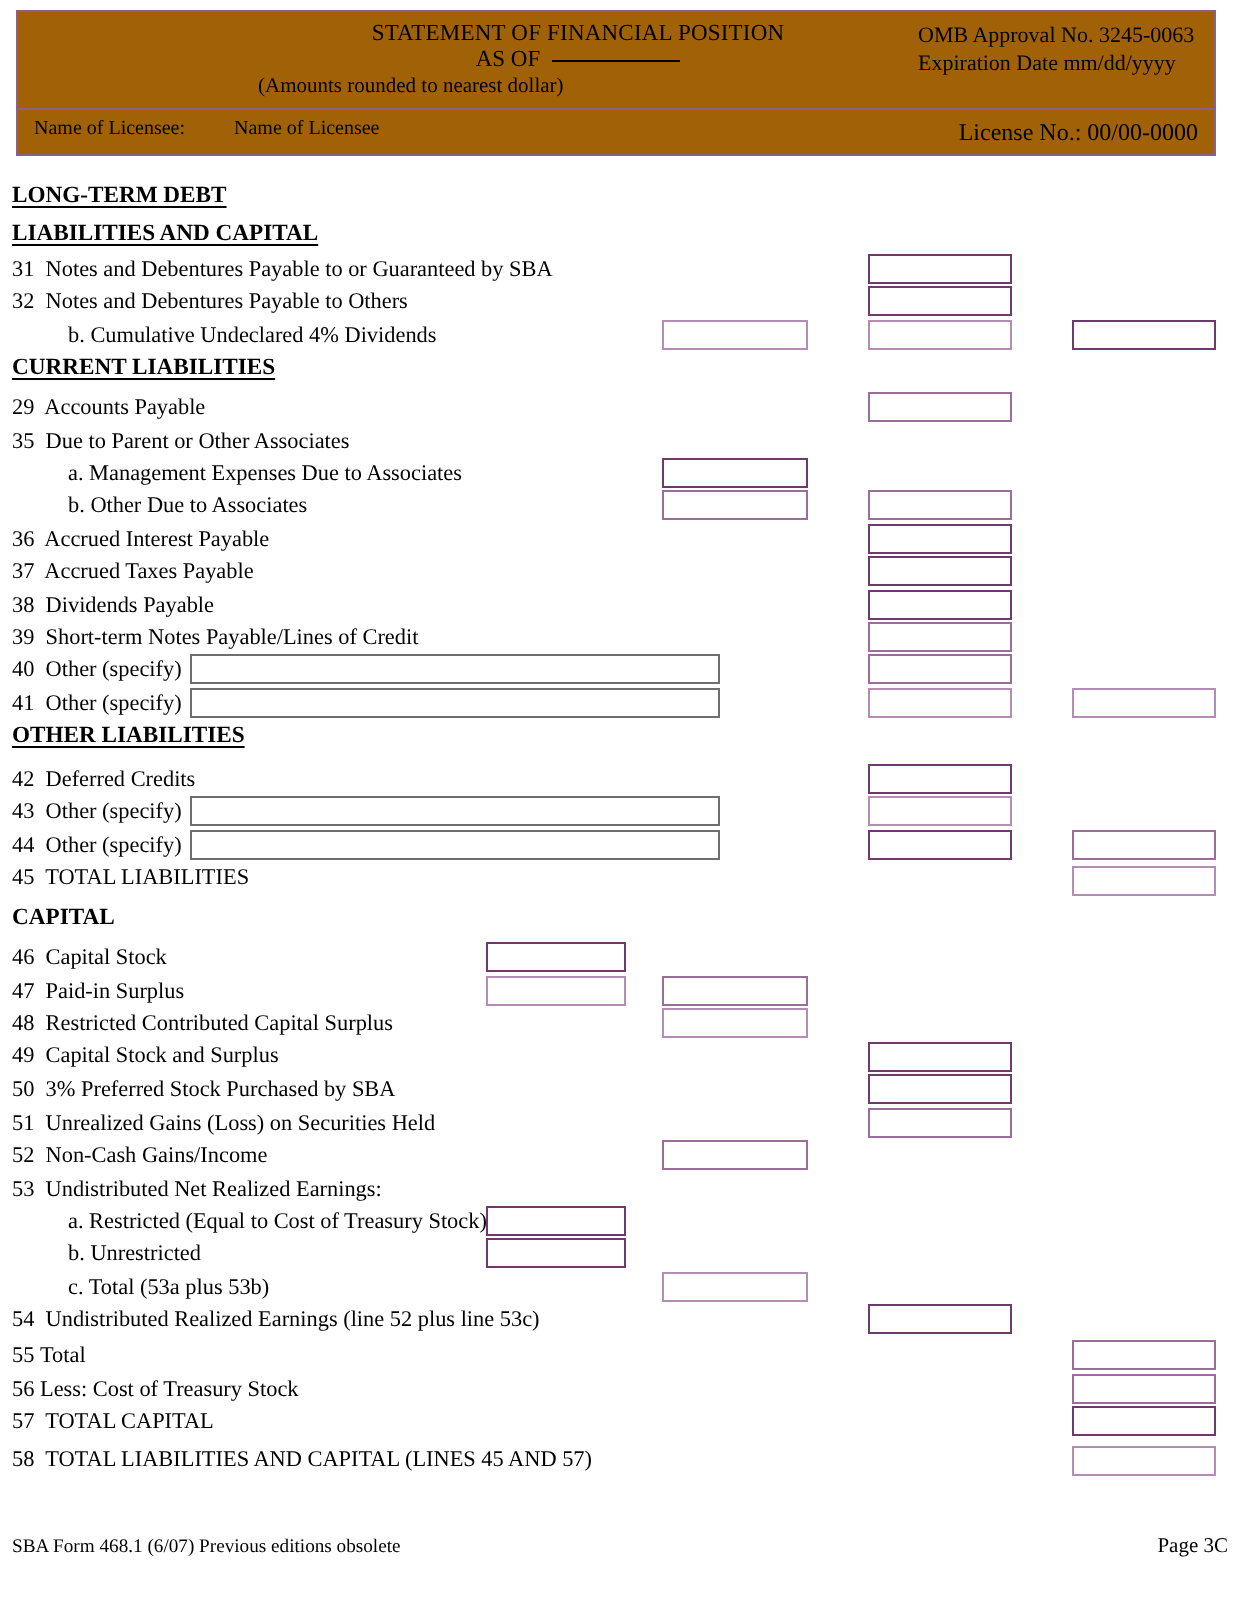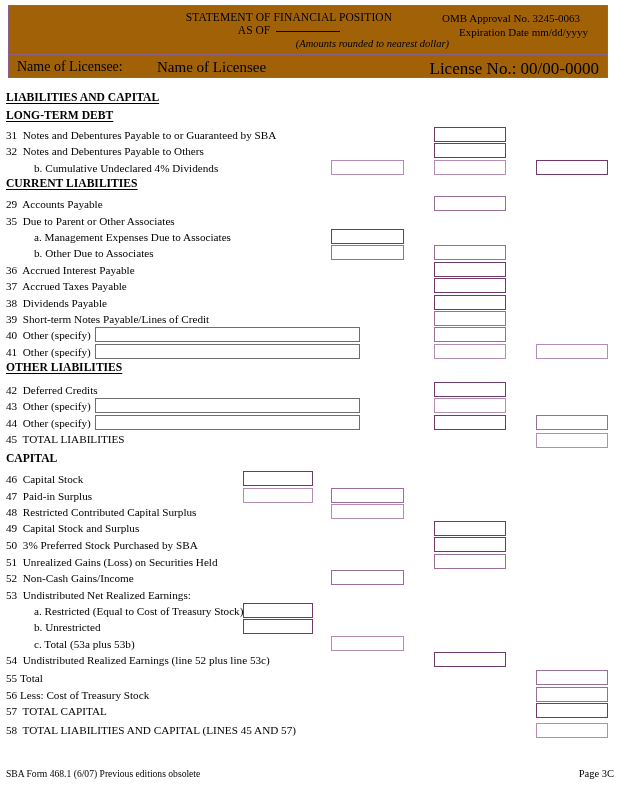--- a/index.html
+++ b/index.html
@@ -64,28 +64,27 @@
     width: 64px;
     border-bottom: 1.4px solid #000;
     margin-left: 6px;
     vertical-align: 2px;
   }
   .hdr-sub {
     position: absolute;
     left: 120px;
     top: 32px;
     width: 320px;
-    text-align: right;
+    text-align: left;
     font-size: 10.5px;
     line-height: 12px;
-    font-style: italic;
   }
   .hdr-omb {
     position: absolute;
-    left: 433px;
+    left: 450px;
     top: 5px;
     font-size: 11px;
     line-height: 14px;
   }
   .hdr-exp {
     position: absolute;
     left: 450px;
     top: 19px;
     font-size: 11px;
     line-height: 14px;
@@ -95,34 +94,33 @@
     height: 0;
   }
   .hdr-bottom {
     position: relative;
     height: 22px;
   }
   .lic-name-lbl {
     position: absolute;
     left: 8px;
     top: 4px;
-    font-size: 14px;
+    font-size: 10px;
   }
   .lic-name-val {
     position: absolute;
     left: 108px;
     top: 4px;
-    font-size: 15px;
-    margin-left: 40px;
+    font-size: 10px;
   }
   .lic-no {
     position: absolute;
     right: 8px;
     top: 4px;
-    font-size: 17px;
+    font-size: 12px;
   }
 
   
   #sheet {
     position: absolute;
     left: 0;
     top: 90px;
     width: 624px;
   }
   .row {
@@ -216,26 +214,26 @@
     <div class="hdr-divider"></div>
     <div class="hdr-bottom">
       <span class="lic-name-lbl">Name of Licensee:</span>
       <span class="lic-name-val">Name of Licensee</span>
       <span class="lic-no"><span>License No.:</span> <span>00/00-0000</span></span>
     </div>
   </div>
 
   <div id="sheet">
 
+    <div class="row" style="height:19px">
+      <div class="heading u">LONG-TERM DEBT</div>
+    </div>
+
     <div class="row" style="height:18px">
       <div class="heading u">LIABILITIES AND CAPITAL</div>
-    </div>
-
-    <div class="row" style="height:19px">
-      <div class="heading u">LONG-TERM DEBT</div>
     </div>
 
     <div class="row">
       <div class="label lv0"><span>31</span>&nbsp; <span>Notes and Debentures Payable to or Guaranteed by SBA</span></div>
       <div class="box dark c2"></div>
     </div>
 
     <div class="row">
       <div class="label lv0"><span>32</span>&nbsp; <span>Notes and Debentures Payable to Others</span></div>
       <div class="box dark c2"></div>

